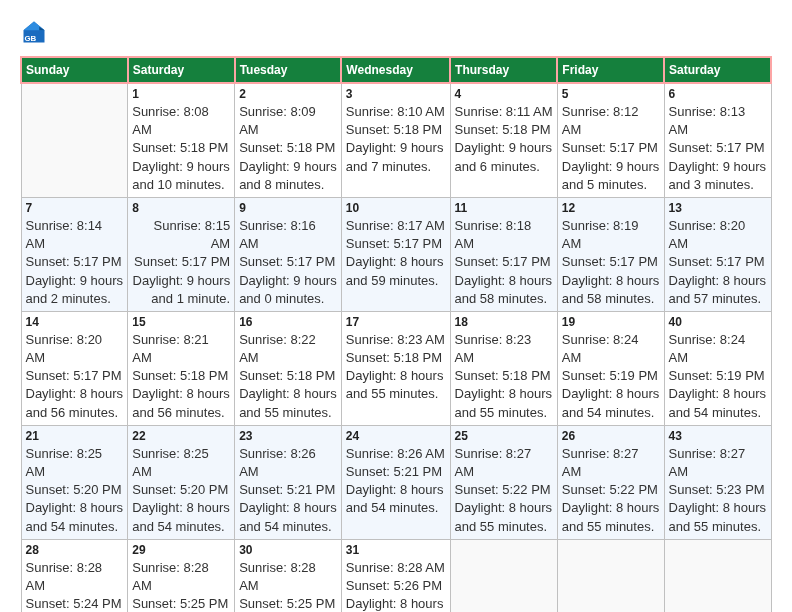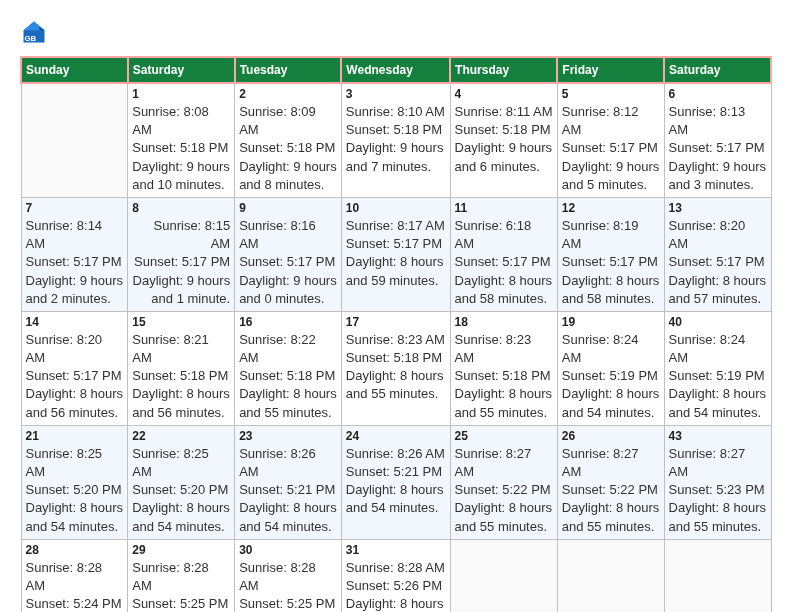--- a/index.html
+++ b/index.html
@@ -216,21 +216,21 @@
           </td>
           <td>
             <div class="day-num">10</div>
             <div class="day-detail" style="white-space: pre-line;">Sunrise: 8:17 AM
 Sunset: 5:17 PM
 Daylight: 8 hours
 and 59 minutes.</div>
           </td>
           <td>
             <div class="day-num">11</div>
-            <div class="day-detail" style="white-space: pre-line;">Sunrise: 6:18 AM
+            <div class="day-detail" style="white-space: pre-line;">Sunrise: 8:18 AM
 Sunset: 5:17 PM
 Daylight: 8 hours
 and 58 minutes.</div>
           </td>
           <td>
             <div class="day-num">12</div>
             <div class="day-detail" style="white-space: pre-line;">Sunrise: 8:19 AM
 Sunset: 5:17 PM
 Daylight: 8 hours
 and 58 minutes.</div>

